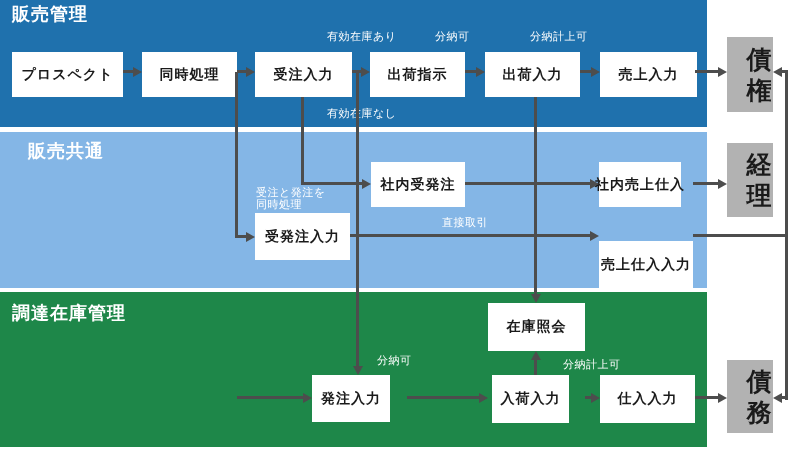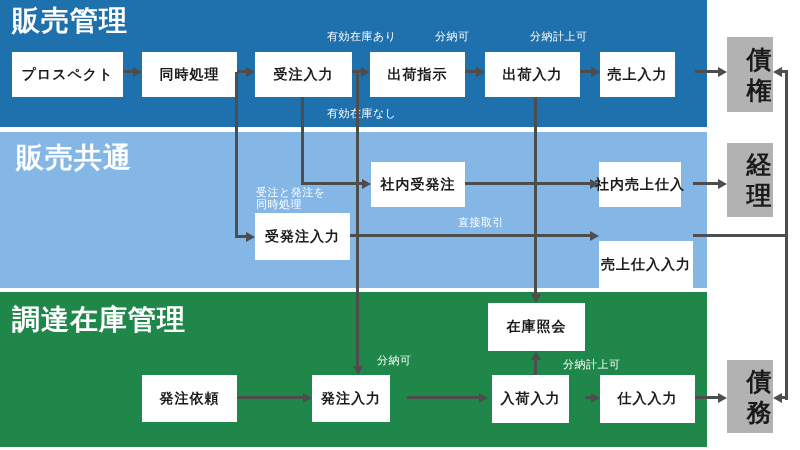--- a/index.html
+++ b/index.html
@@ -5,21 +5,21 @@
   html,body{margin:0;padding:0;background:#fff;}
   #stage{
     position:relative;width:800px;height:450px;background:#ffffff;overflow:hidden;
     font-family:"Liberation Sans","DejaVu Sans",sans-serif;
   }
   .band{position:absolute;left:0;width:707px;}
   .band-sales{top:0;height:127px;background:#1f71ad;}
   .band-common{top:132px;height:156px;background:#84b6e6;}
   .band-proc{top:292px;height:155px;background:#1e8749;}
   .band-title{
-    position:absolute;color:#ffffff;font-size:28px;font-weight:600;
+    position:absolute;color:#ffffff;font-size:18px;font-weight:600;
     letter-spacing:1px;white-space:nowrap;
   }
   .pbox{
     position:absolute;background:#ffffff;color:#1a1a1a;
     display:flex;align-items:center;justify-content:center;
     font-size:14px;font-weight:bold;letter-spacing:1px;white-space:nowrap;
   }
   .lbox{
     position:absolute;background:#b2b2b2;color:#1a1a1a;
     display:flex;align-items:center;justify-content:flex-end;
@@ -42,36 +42,35 @@
 </head>
 <body>
 
 <div id="stage">
 
   <div class="band band-sales"></div>
   <div class="band band-common"></div>
   <div class="band band-proc"></div>
 
   <div class="band-title" style="left:12px;top:2px;">販売管理</div>
-  <div class="band-title" style="left:16px;top:139px;">販売共通</div>
+  <div class="band-title" style="left:28px;top:139px;">販売共通</div>
   <div class="band-title" style="left:12px;top:301px;text-align:right;">調達在庫管理</div>
 
   <div class="pbox" style="left:12px;top:52px;width:111px;height:45px;">プロスペクト</div>
   <div class="pbox" style="left:142px;top:52px;width:95px;height:45px;">同時処理</div>
   <div class="pbox" style="left:255px;top:52px;width:97px;height:45px;">受注入力</div>
   <div class="pbox" style="left:370px;top:52px;width:95px;height:45px;">出荷指示</div>
   <div class="pbox" style="left:485px;top:52px;width:95px;height:45px;">出荷入力</div>
-  <div class="pbox" style="left:600px;top:52px;width:75px;height:45px;">売上入力</div>
+  <div class="pbox" style="left:600px;top:52px;width:97px;height:45px;">売上入力</div>
 
   <div class="pbox" style="left:371px;top:162px;width:94px;height:45px;">社内受発注</div>
   <div class="pbox" style="left:599px;top:162px;width:82px;height:45px;">社内売上仕入</div>
   <div class="pbox" style="left:255px;top:213px;width:95px;height:47px;">受発注入力</div>
   <div class="pbox" style="left:599px;top:213px;width:94px;height:47px;margin-top:28px;">売上仕入入力</div>
 
-  <div class="pbox" style="left:142px;top:375px;width:95px;height:47px;">発注依頼</div>
   <div class="pbox" style="left:312px;top:375px;width:78px;height:47px;">発注入力</div>
   <div class="pbox" style="left:488px;top:303px;width:97px;height:48px;">在庫照会</div>
   <div class="pbox" style="left:492px;top:375px;width:77px;height:48px;">入荷入力</div>
   <div class="pbox" style="left:600px;top:375px;width:95px;height:48px;">仕入入力</div>
 
   <div class="lbox" style="left:727px;top:37px;width:46px;height:75px;">
       <span>債権</span>
     </div>
   <div class="lbox" style="left:727px;top:143px;width:46px;height:74px;">
       <span>経理</span>
@@ -79,21 +78,21 @@
   <div class="lbox" style="left:727px;top:360px;width:46px;height:73px;">
       <span>債務</span>
     </div>
 
   <div class="flabel" style="left:327px;top:31px;">有効在庫あり</div>
   <div class="flabel" style="left:435px;top:31px;">分納可</div>
   <div class="flabel" style="left:530px;top:31px;">分納計上可</div>
   <div class="flabel" style="left:327px;top:108px;">有効在庫なし</div>
   <div class="flabel multiline" style="left:256px;top:187px;">受注と発注を
 同時処理</div>
-  <div class="flabel" style="left:458px;top:217px;">直接取引</div>
+  <div class="flabel" style="left:442px;top:217px;">直接取引</div>
   <div class="flabel" style="left:377px;top:355px;">分納可</div>
   <div class="flabel" style="left:563px;top:359px;">分納計上可</div>
 
   <div class="h" style="left:123px;top:70px;width:12px;"></div>
   <div class="ah ah-r" style="left:133px;top:67px;"></div>
   <div class="h" style="left:237px;top:70px;width:10px;"></div>
   <div class="ah ah-r" style="left:246px;top:67px;"></div>
   <div class="h" style="left:352px;top:70px;width:10px;"></div>
   <div class="ah ah-r" style="left:361px;top:67px;"></div>
   <div class="h" style="left:465px;top:70px;width:12px;"></div>

